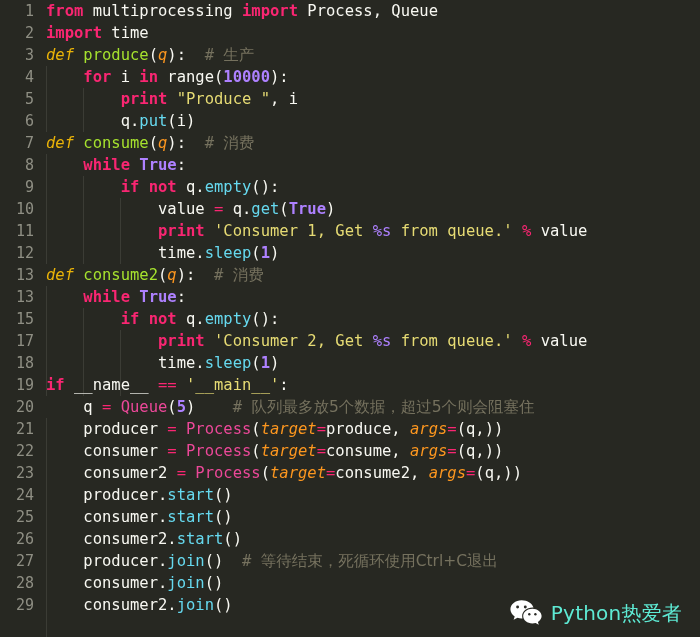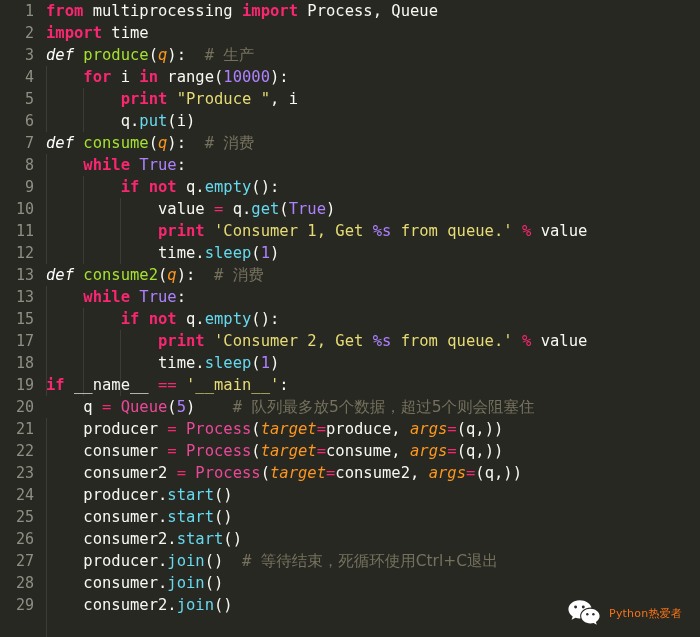--- a/index.html
+++ b/index.html
@@ -45,25 +45,25 @@
     width: 12px;
   }
   .code-text {
     display: inline-block;
     vertical-align: top;
     color: #f8f8f2;
   }
 
   
   .kw      { color: #f92672; font-weight: bold; }           
-  .kwdef   { color: #ffffff; font-style: italic; } 
+  .kwdef   { color: #eab308; font-style: italic; } 
   .fn      { color: #a6e22e; }           
   .param   { color: #fd971f; font-style: italic; } 
   .cls     { color: #ec4899; }           
-  .num     { color: #ae81ff; }           
+  .num     { color: #ae81ff; font-weight: bold; }           
   .str     { color: #e6db74; }           
   .strfmt  { color: #ae81ff; }           
   .op      { color: #f92672; }           
   .meth    { color: #66d9ef; }           
   .plain   { color: #f8f8f2; }
   .cmt     { color: #75715e; }
   .cmt-cn  { color: #75715e; font-family: "DejaVu Sans", "Liberation Sans", sans-serif; }
 
   
   .indent-guide {
@@ -77,22 +77,22 @@
     position: absolute;
     right: 18px;
     bottom: 10px;
     display: flex;
     align-items: center;
     gap: 8px;
     -webkit-user-select: none;
     user-select: none;
   }
   #watermark .wm-label {
-    color: #f97316;
-    font-size: 11px;
+    color: #5eead4;
+    font-size: 20px;
     font-family: "DejaVu Sans", "Liberation Sans", sans-serif;
     letter-spacing: 0.2px;
   }
   .wechat-icon { display: block; }
 </style>
 </head>
 <body>
 
 <div id="screen">
 

